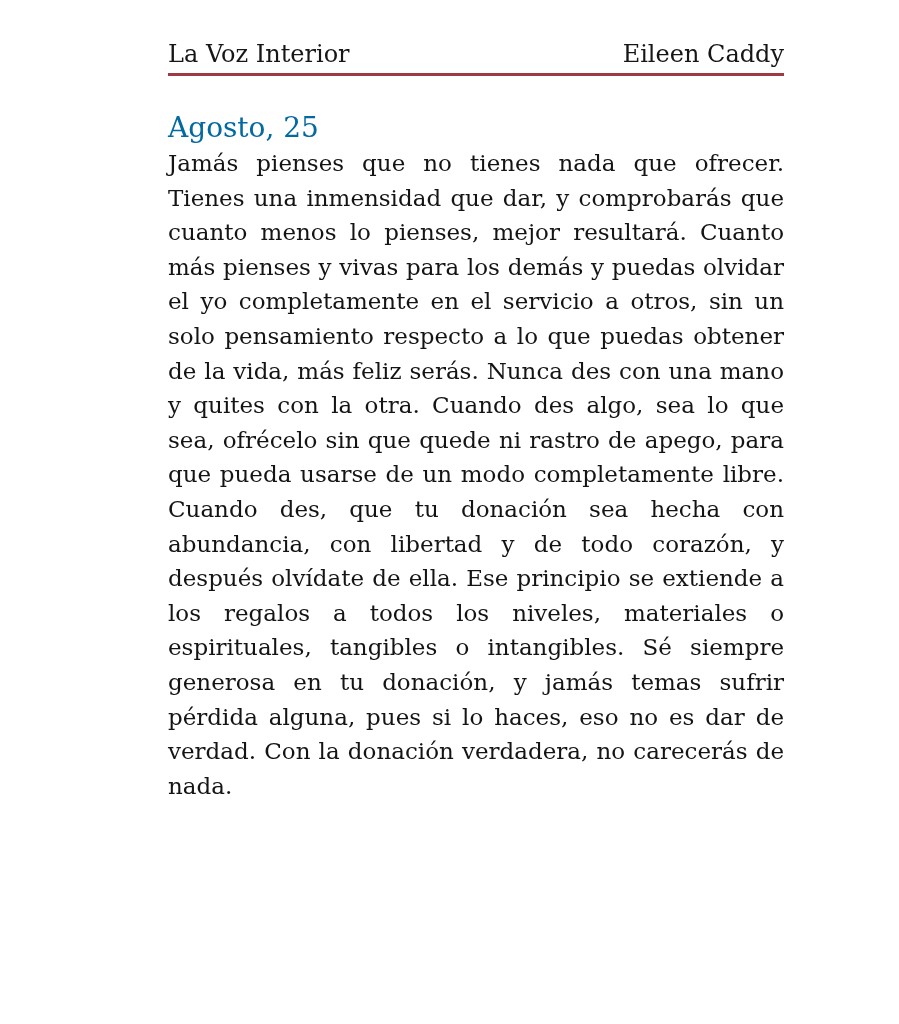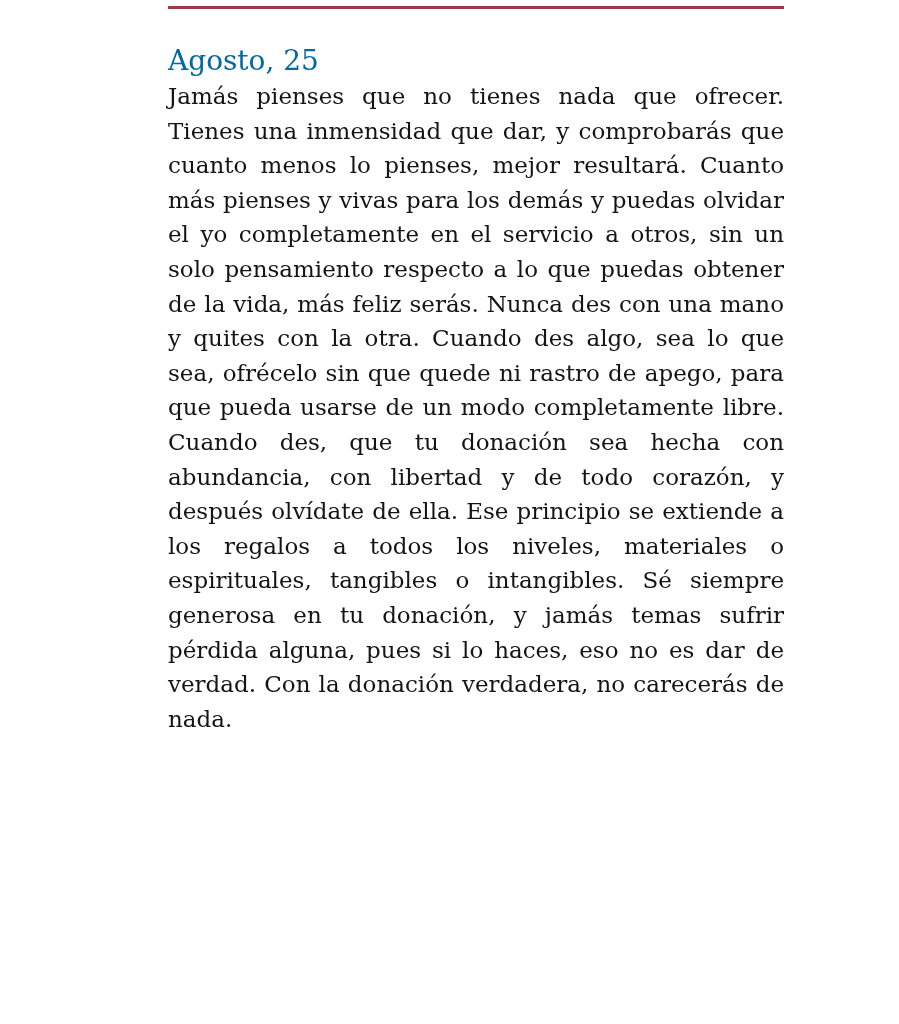--- a/index.html
+++ b/index.html
@@ -46,17 +46,21 @@
     text-justify: inter-word;
     color: #141414;
     hyphens: none;
   }
 </style>
 </head>
 <body>
 
 <div class="page">
   <div class="content">
+    <div class="header">
+      <span>La Voz Interior</span>
+      <span>Eileen Caddy</span>
+    </div>
     <div class="rule" style="background: rgb(158, 58, 68);"></div>
     <h1 class="date-heading">Agosto, 25</h1>
     <p class="body-text">Jamás pienses que no tienes nada que ofrecer. Tienes una inmensidad que dar, y comprobarás que cuanto menos lo pienses, mejor resultará. Cuanto más pienses y vivas para los demás y puedas olvidar el yo completamente en el servicio a otros, sin un solo pensamiento respecto a lo que puedas obtener de la vida, más feliz serás. Nunca des con una mano y quites con la otra. Cuando des algo, sea lo que sea, ofrécelo sin que quede ni rastro de apego, para que pueda usarse de un modo completamente libre. Cuando des, que tu donación sea hecha con abundancia, con libertad y de todo corazón, y después olvídate de ella. Ese principio se extiende a los regalos a todos los niveles, materiales o espirituales, tangibles o intangibles. Sé siempre generosa en tu donación, y jamás temas sufrir pérdida alguna, pues si lo haces, eso no es dar de verdad. Con la donación verdadera, no carecerás de nada.</p>
   </div>
 </div>
 
 </body></html>

